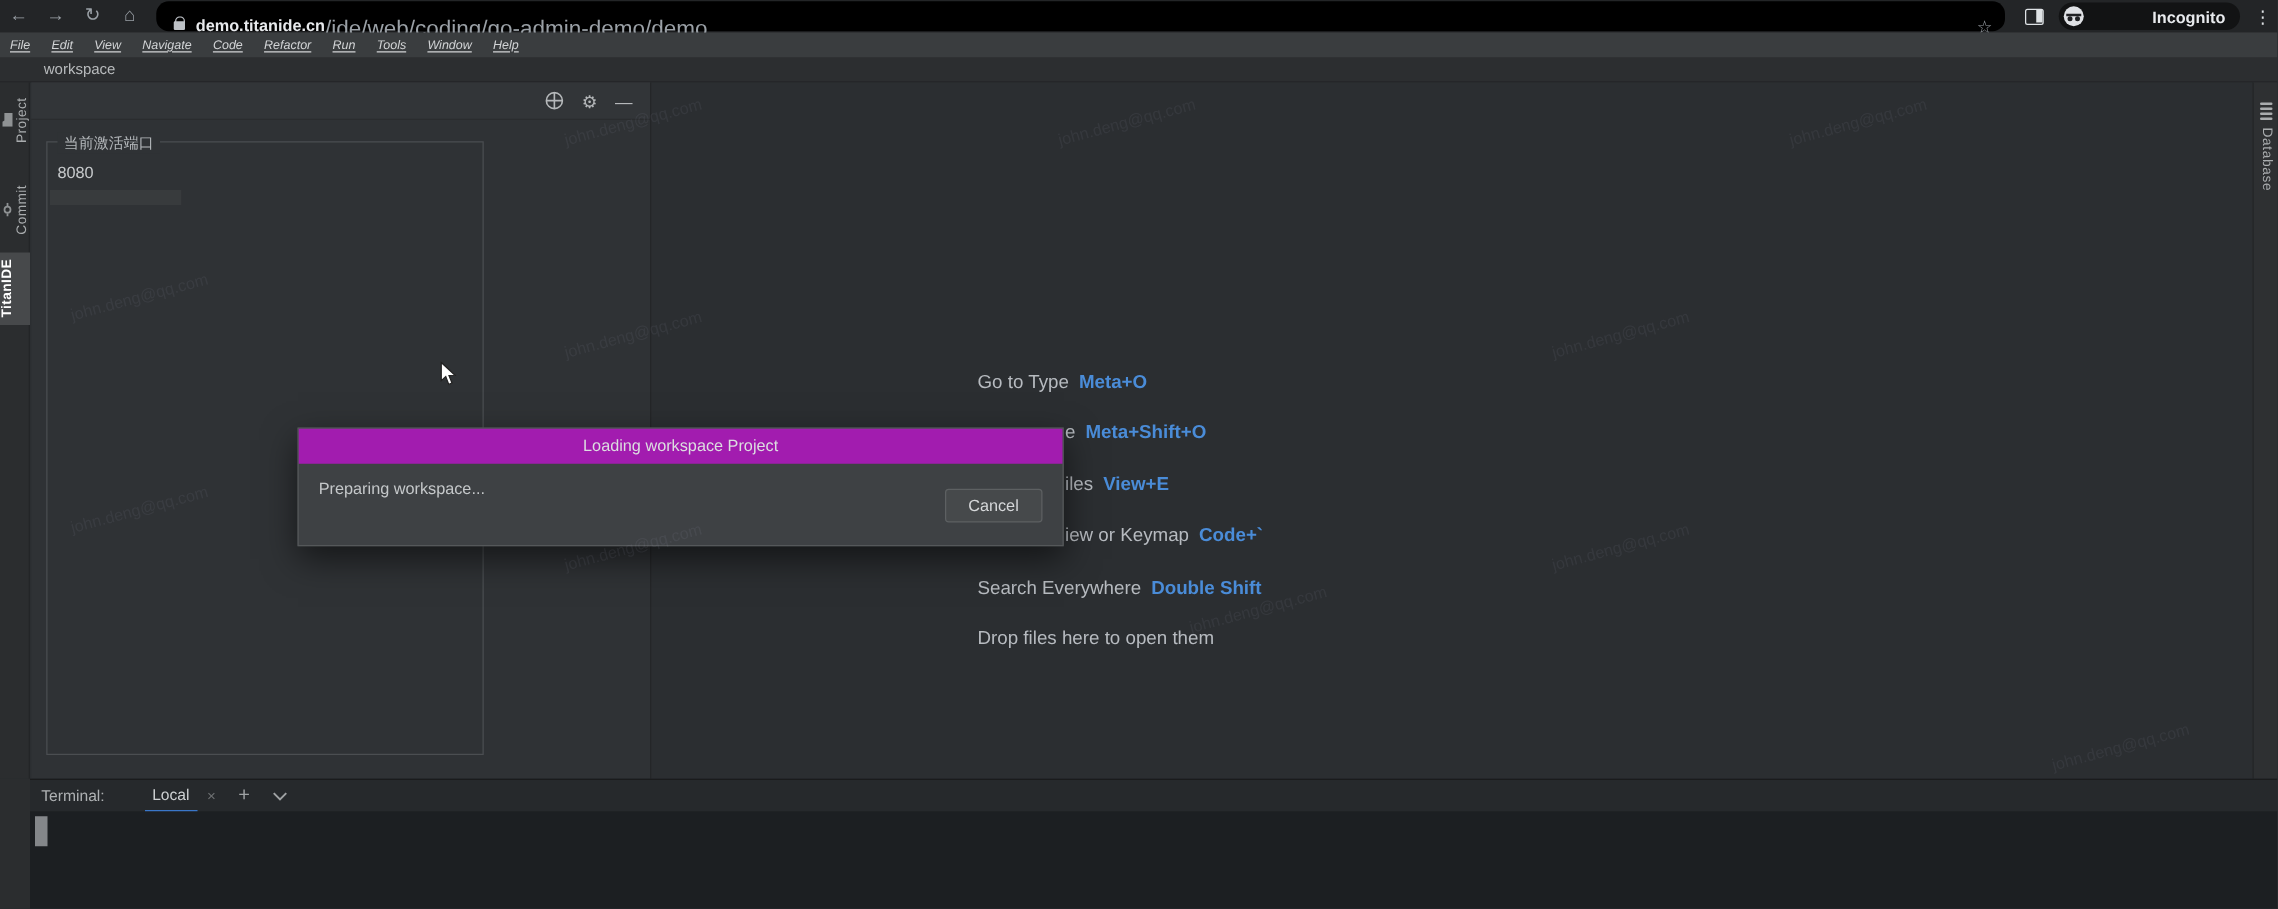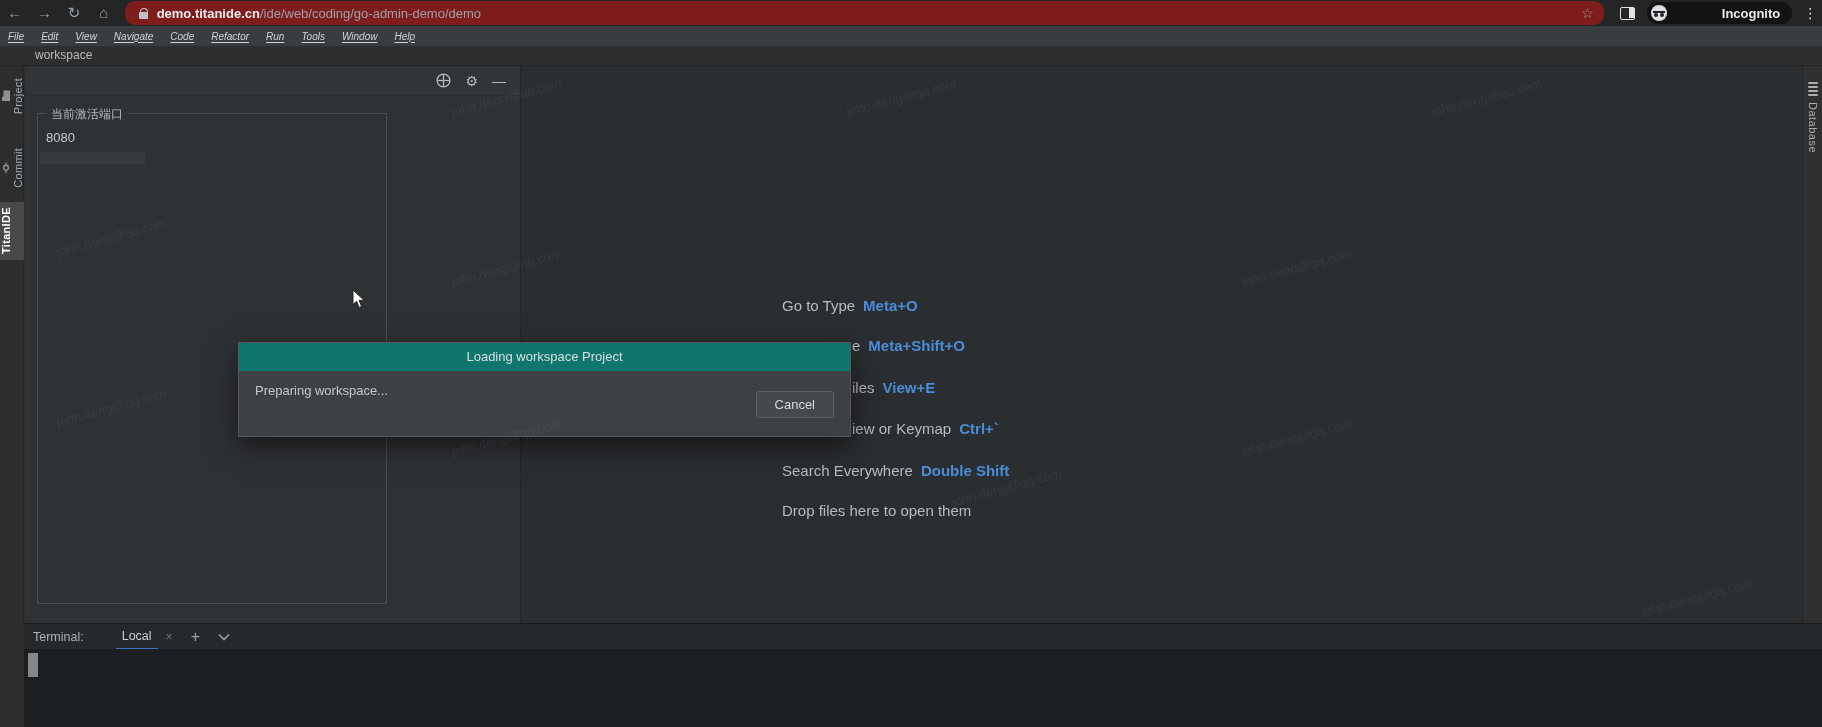--- a/index.html
+++ b/index.html
@@ -6,30 +6,30 @@
   html,body { width:1822px; height:727px; overflow:hidden; background:#2b2e31;
     font-family:"Liberation Sans", sans-serif; }
   #root { position:relative; width:1822px; height:727px; }
 
   
   .browser-bar { position:absolute; left:0; top:0; width:1822px; height:26px;
     background:#232527; display:flex; align-items:center; }
   .nav-btn { color:#9aa0a6; font-size:15px; width:30px; text-align:center;
     line-height:26px; cursor:pointer; }
   .addr-pill { position:relative; margin-left:6px; height:20px; width:1496px;
-    background:#7f1d1d; border-radius:10px; display:flex; align-items:center;
+    background:#000000; border-radius:10px; display:flex; align-items:flex-start;
     padding:12px 10px; }
   .lock-icon { width:9px; height:11px; position:relative; margin:0 9px 0 4px; }
   .lock-icon::before { content:""; position:absolute; left:0; top:4px; width:9px;
     height:7px; background:#bdc1c6; border-radius:1px; }
   .lock-icon::after { content:""; position:absolute; left:1.5px; top:0; width:6px;
     height:7px; border:1.5px solid #bdc1c6; border-bottom:none;
     border-radius:4px 4px 0 0; }
   .url-domain { color:#e8eaed; font-size:13px; font-weight:bold; }
-  .url-path { color:#9aa0a6; font-size:13px; }
+  .url-path { color:#9aa0a6; font-size:18px; }
   .pill-star { margin-left:auto; color:#9aa0a6; font-size:14px; }
   .sidepanel-icon { width:15px; height:13px; border:1.5px solid #dfe3e6;
     border-radius:2px; margin:0 12px 0 16px; position:relative; }
   .sidepanel-icon::after { content:""; position:absolute; right:0; top:0;
     width:5px; height:10px; background:#dfe3e6; }
   .incog-badge { display:flex; align-items:center; background:#121314;
     border-radius:12px; height:22px; padding:0 12px 0 4px; margin-right:6px; }
   .spy { width:16px; height:16px; border-radius:50%; background:#dfe1e5;
     position:relative; margin-right:7px; }
   .spy::before { content:""; position:absolute; left:2px; top:6px; width:12px;
@@ -109,21 +109,21 @@
     flex-direction:column; align-items:center; color:#a9acae; cursor:pointer; }
   .db-icon { display:flex; flex-direction:column; gap:2px; margin-bottom:6px; }
   .db-icon i { display:block; width:10px; height:2px; background:#a9acae;
     border-radius:1px; }
   .db-label { writing-mode:vertical-rl; font-size:11px; letter-spacing:.5px; }
 
   
   .modal { position:absolute; left:238px; top:342px; width:613px; height:95px;
     background:#3e4144; border:1px solid #55585a;
     box-shadow:0 10px 26px rgba(0,0,0,.55); z-index:30; }
-  .modal-title { height:28px; background:#0f766e; color:#dcdee0; font-size:13px;
+  .modal-title { height:28px; background:#a21caf; color:#dcdee0; font-size:13px;
     text-align:center; line-height:28px; }
   .modal-msg { position:absolute; left:16px; top:40px; color:#c5c8ca; font-size:13px; }
   .cancel-btn { position:absolute; right:16px; top:48px; padding:5px 18px;
     background:#46494b; border:1px solid #5d6062; border-radius:3px;
     color:#d6d8da; font-size:13px; font-family:"Liberation Sans",sans-serif;
     cursor:pointer; }
 
   
   .terminal { position:absolute; left:0; top:623px; width:1822px; height:104px; }
   .term-strip { position:absolute; left:0; top:0; width:24px; height:104px;
@@ -241,21 +241,21 @@
       <div class="sc-line l1">
         <span>Go to Type</span><span class="sc-keys">Meta+O</span>
       </div>
       <div class="sc-line l2">
         <span>e</span><span class="sc-keys">Meta+Shift+O</span>
       </div>
       <div class="sc-line l3">
         <span>iles</span><span class="sc-keys">View+E</span>
       </div>
       <div class="sc-line l4">
-        <span>iew or Keymap</span><span class="sc-keys">Ctrl+`</span>
+        <span>iew or Keymap</span><span class="sc-keys">Code+`</span>
       </div>
       <div class="sc-line l5">
         <span>Search Everywhere</span><span class="sc-keys">Double Shift</span>
       </div>
       <div class="sc-line l6">
         <span>Drop files here to open them</span>
       </div>
     </div>
 
     <div class="stripe-right">

